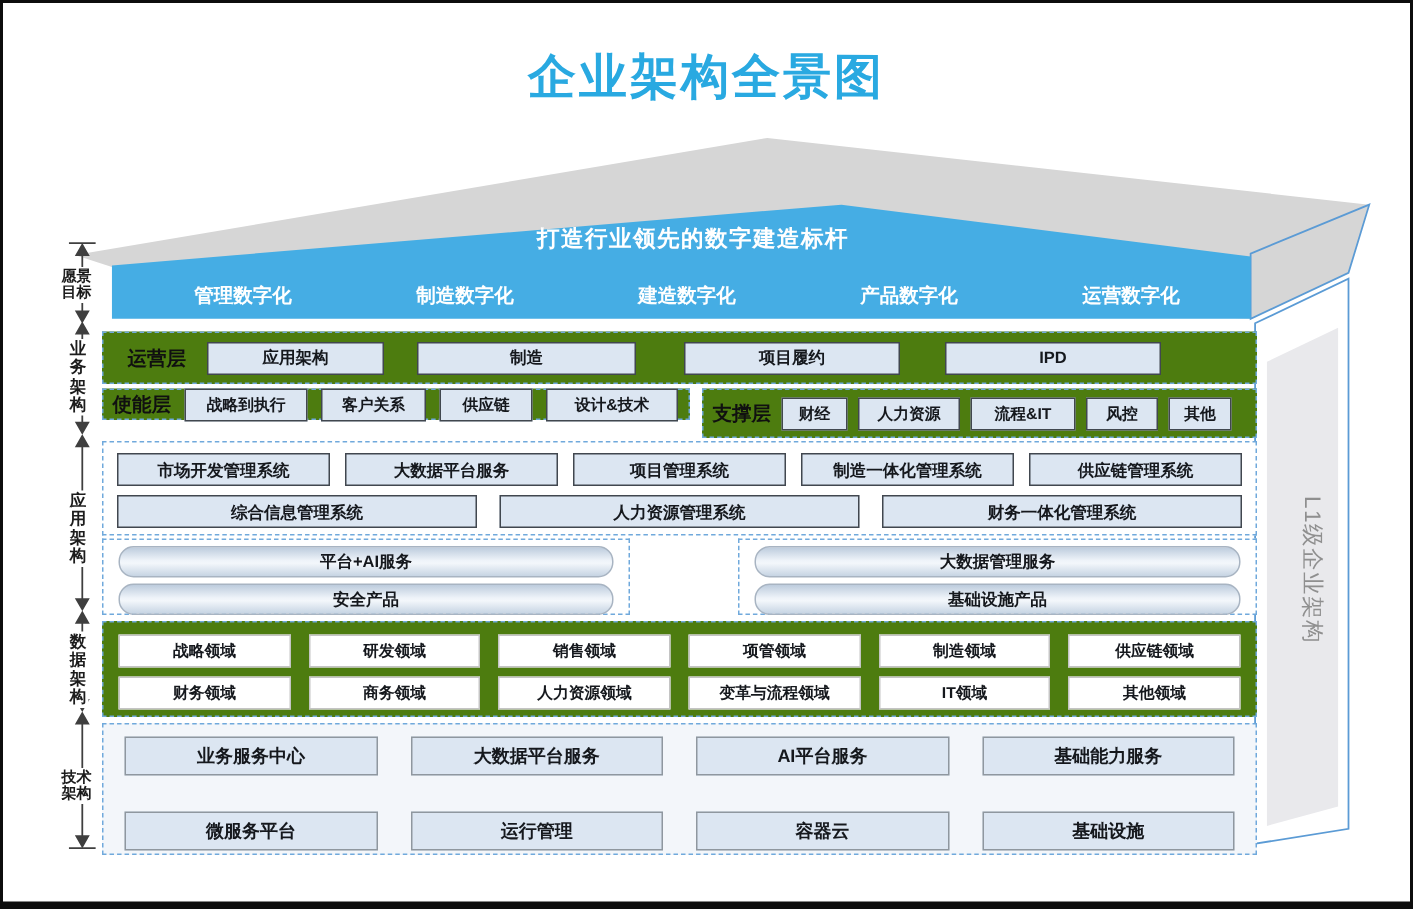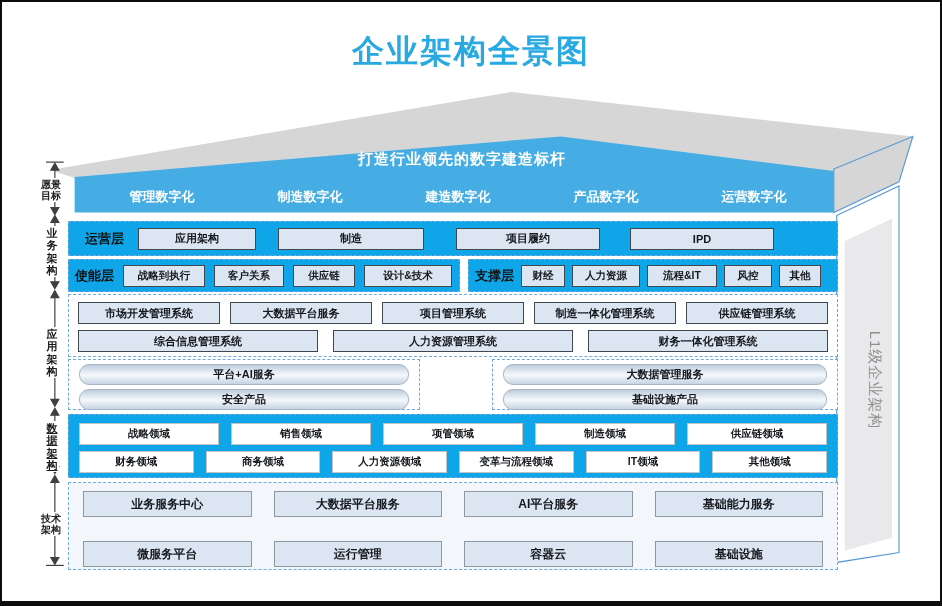--- a/index.html
+++ b/index.html
@@ -16,29 +16,29 @@
   .banner-items { position:absolute; left:86px; top:186px; width:740px; height:22px;
                   display:flex; }
   .banner-items span { flex:1; text-align:center; color:#ffffff; font-size:13px; font-weight:bold; }
 
   
   .rl { position:absolute; background:#ffffff; color:#1c1c1c; font-weight:bold;
         text-align:center; word-break:break-all; line-height:1.12; padding:1px 0; }
   .rl0 { left:36px; top:176px; width:26px; font-size:10px; }
   .rl1 { left:43px; top:224px; width:14px; font-size:11px; }
   .rl2 { left:43px; top:325px; width:14px; font-size:11px; }
-  .rl3 { left:43px; top:419px; width:14px; font-size:11px;text-decoration:underline; }
+  .rl3 { left:43px; top:419px; width:14px; font-size:11px; }
   .rl4 { left:36px; top:510px; width:26px; font-size:10px; }
 
   .side-label { position:absolute; left:802px; top:368px; width:140px; height:20px;
                 transform:rotate(90deg); text-align:center; color:#8f8f8f;
                 font-size:15px; letter-spacing:1px; }
 
   .sec { position:absolute; border:1px dashed #70A9DC; box-sizing:border-box; }
-  .gray { background:#0ea5e9; }
+  .gray { background:#4d7c0f; }
   .white { background:#ffffff; }
   .techbg { background:#f3f6fa; }
 
   .row { display:flex; align-items:center; }
   .rowlabel { font-size:13px; font-weight:bold; color:#101010; white-space:nowrap; }
 
   .bx { box-sizing:border-box; height:22px; display:flex; align-items:center; justify-content:center;
         font-size:11px; font-weight:bold; color:#15181d; background:#dce6f2; border:1px solid #41474f;
         white-space:nowrap; }
   .bx.small { font-size:10.5px; }
@@ -120,21 +120,21 @@
   <div class="sec gray" style="left:66px; top:219px; width:770px; height:35px;">
     <div class="row" style="height:100%; padding-left:16px;">
       <span class="rowlabel">运营层</span>
       <div class="bx" style="width:118px; margin-left:14px;">应用架构</div>
       <div class="bx" style="width:146px; margin-left:22px;">制造</div>
       <div class="bx" style="width:144px; margin-left:32px;">项目履约</div>
       <div class="bx" style="width:144px; margin-left:30px;">IPD</div>
     </div>
   </div>
 
-  <div class="sec gray" style="left:66px; top:257px; width:392px; height:33px;">
+  <div class="sec gray" style="left:66px; top:257px; width:392px; height:21px;">
     <div class="row" style="height:100%; padding:0 6px; gap:9px;">
       <span class="rowlabel">使能层</span>
       <div class="bx small" style="width:82px;">战略到执行</div>
       <div class="bx small" style="width:70px;">客户关系</div>
       <div class="bx small" style="width:62px;">供应链</div>
       <div class="bx small" style="width:88px;">设计&amp;技术</div>
     </div>
   </div>
 
   <div class="sec gray" style="left:466px; top:257px; width:370px; height:33px;">
@@ -169,20 +169,21 @@
   </div>
 
   <div class="sec white" style="left:490px; top:357px; width:346px; height:51px;">
     <div class="pill">大数据管理服务</div>
     <div class="pill">基础设施产品</div>
   </div>
 
   <div class="sec gray" style="left:66px; top:412px; width:770px; height:64px;">
     <div class="row" style="margin:8px 10px 0 10px; gap:12px;">
       <div class="dom">战略领域</div>
+      <div class="dom">研发领域</div>
       <div class="dom">销售领域</div>
       <div class="dom">项管领域</div>
       <div class="dom">制造领域</div>
       <div class="dom">供应链领域</div>
     </div>
     <div class="row" style="margin:6px 10px 0 10px; gap:12px;">
       <div class="dom">财务领域</div>
       <div class="dom">商务领域</div>
       <div class="dom">人力资源领域</div>
       <div class="dom">变革与流程领域</div>

